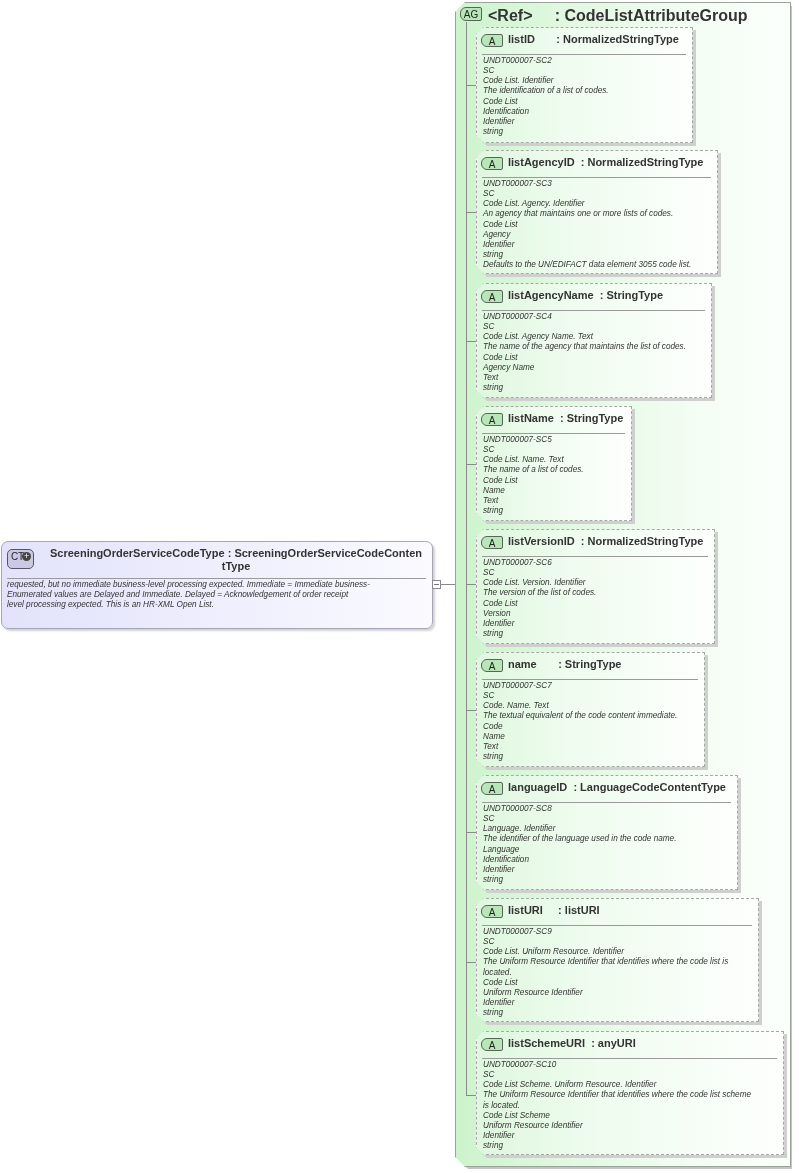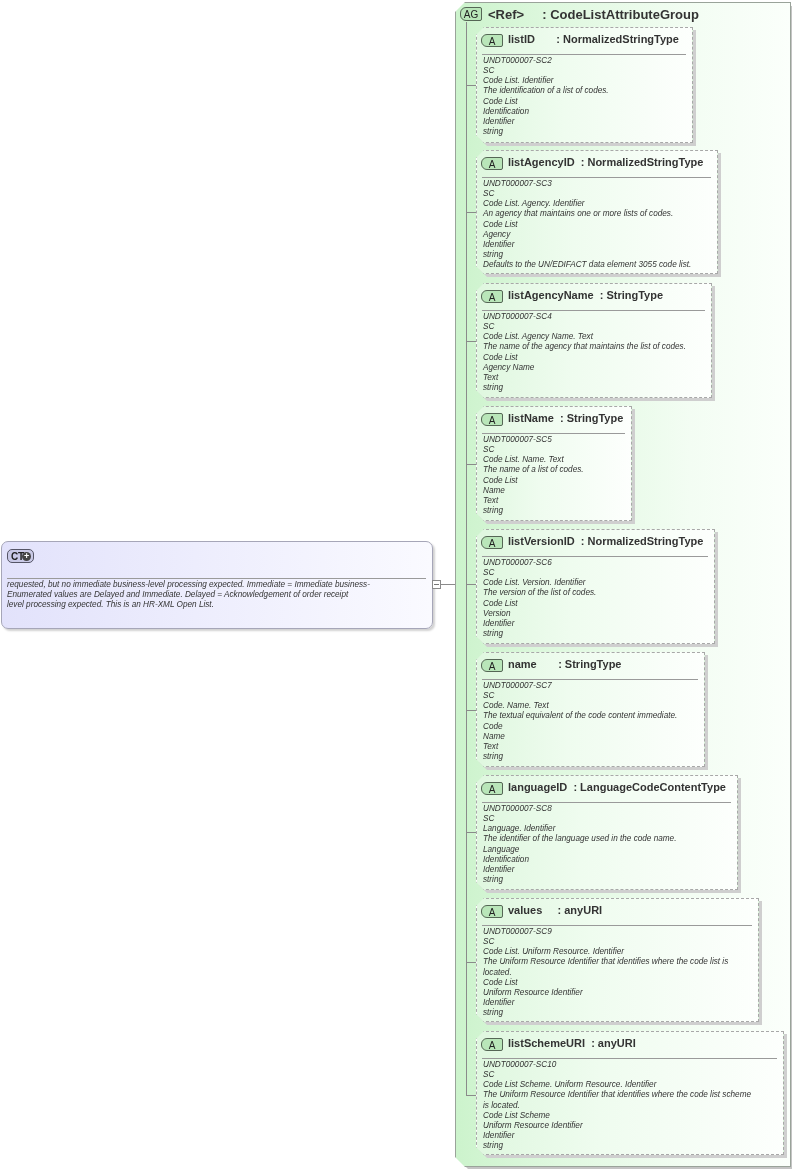--- a/index.html
+++ b/index.html
@@ -12,23 +12,23 @@
 
   
   .ct-box {
     position: absolute; left: 1px; top: 541px; width: 430px; height: 86px;
     border: 1px solid #a6a6b8; border-radius: 7px;
     background: linear-gradient(90deg, #e2e2fb 0%, #ededfd 45%, #fafaff 100%);
     box-shadow: 2px 2px 2px rgba(0,0,0,0.18);
   }
   .ct-head { position: absolute; left: 0; top: 4px; width: 430px; height: 30px; }
   .ct-icon {
-    position: absolute; left: 5px; top: 3px; width: 27px; height: 14px;
+    position: absolute; left: 5px; top: 3px; width: 27px; height: 20px;
     border: 1px solid #555566; border-radius: 5px; background: #c9c9e6;
-    font-size: 10px; font-weight: bold; color: #222; line-height: 14px;
+    font-size: 10px; font-weight: normal; color: #222; line-height: 14px;
     padding-left: 3px; box-sizing: border-box; letter-spacing: -0.3px;
   }
   .ct-icon .plus {
     position: absolute; right: 2px; top: 2px; width: 9px; height: 9px; border-radius: 50%;
     background: #444; color: #fff; font-size: 9px; line-height: 9px; text-align: center;
   }
   .ct-title {
     position: absolute; left: 40px; top: 1px; width: 388px;
     font-size: 11px; font-weight: bold; color: #333; line-height: 13px; text-align: center;
   }
@@ -58,21 +58,21 @@
     position: absolute; left: 458px; top: 6px; width: 334px; height: 1163px;
     background: #c4c4c4;
     clip-path: polygon(10px 0, 100% 0, 100% 100%, 10px 100%, 0 calc(100% - 10px), 0 10px);
   }
   .ag-icon {
     position: absolute; left: 460px; top: 7px; width: 22px; height: 14px;
     border: 1px solid #556655; border-radius: 6px 2px 2px 6px; background: #b9e6b9;
     font-size: 10px; color: #222; line-height: 14px; text-align: center; box-sizing: border-box;
   }
   .ag-title {
-    position: absolute; left: 488px; top: 7px; font-size: 13px; font-weight: bold; color: #333; white-space: pre;
+    position: absolute; left: 488px; top: 7px; font-size: 16px; font-weight: bold; color: #333; white-space: pre;
   }
   .tree-v { position: absolute; left: 466px; top: 22px; width: 1px; height: 1073px; background: #8a8a8a; }
   .tree-h { position: absolute; left: 466px; width: 12px; height: 1px; background: #8a8a8a; }
 
   
   .attr {
     position: absolute; left: 476px;
     border: 1px dashed #a8a8a8;
     background: linear-gradient(90deg, #dff7df 0%, #effcef 40%, #fdfffd 100%);
     clip-path: polygon(8px 0, 100% 0, 100% 100%, 8px 100%, 0 calc(100% - 8px), 0 8px);
@@ -98,20 +98,26 @@
   .a-doc div { white-space: nowrap; }
 </style>
 </head>
 <body>
 
 <div class="ct-box">
   <div class="ct-head">
     <div class="ct-icon">
       <span>CT</span><span class="plus">+</span>
     </div>
+    <div class="ct-title">
+      <span>ScreeningOrderServiceCodeType</span>
+      <span>:</span>
+      <span>ScreeningOrderServiceCodeConten</span><br>
+      <span>tType</span>
+    </div>
   </div>
   <div class="ct-sep"></div>
   <div class="ct-doc">
     <div>requested, but no immediate business-level processing expected.  Immediate = Immediate business-</div>
     <div>Enumerated values are Delayed and Immediate. Delayed = Acknowledgement of order receipt</div>
     <div>level processing expected. This is an HR-XML Open List.</div>
   </div>
 </div>
 
 <div class="collapse-btn"></div>
@@ -247,21 +253,21 @@
     <div>Identification</div>
     <div>Identifier</div>
     <div>string</div>
   </div>
 </div>
 
 <div class="attr-shadow" style="top:901px;width:283px;height:124px;"></div>
 <div class="tree-h" style="top:962px;"></div>
 <div class="attr" style="top:898px;width:283px;height:124px;">
   <div class="a-icon">A</div>
-  <div class="a-title">values     : anyURI</div>
+  <div class="a-title">listURI     : listURI</div>
   <div class="a-sep"></div>
   <div class="a-doc">
     <div>UNDT000007-SC9</div>
     <div>SC</div>
     <div>Code List. Uniform Resource. Identifier</div>
     <div>The Uniform Resource Identifier that identifies where the code list is</div>
     <div>located.</div>
     <div>Code List</div>
     <div>Uniform Resource Identifier</div>
     <div>Identifier</div>

